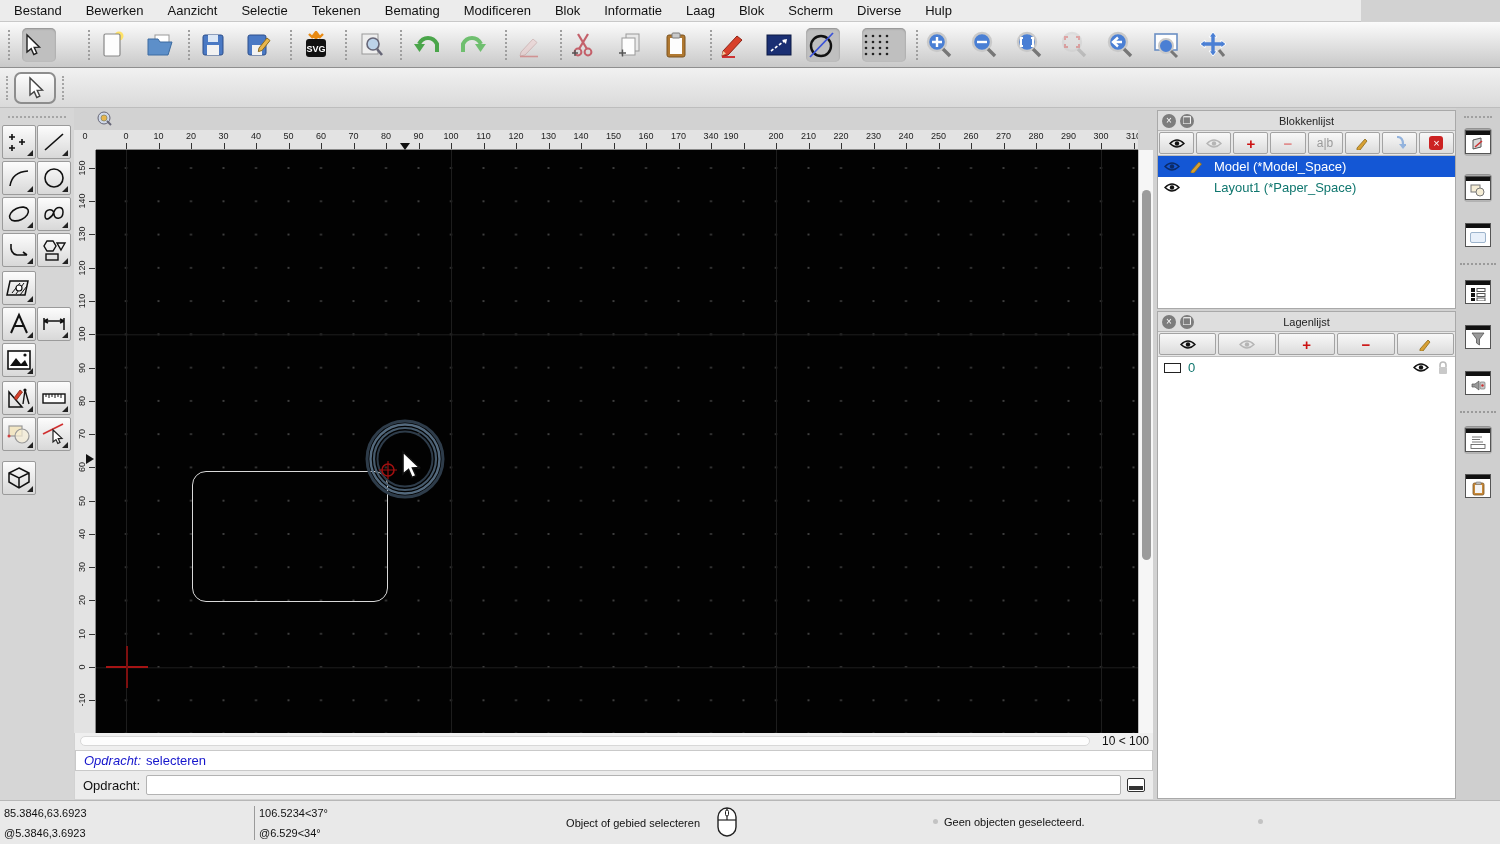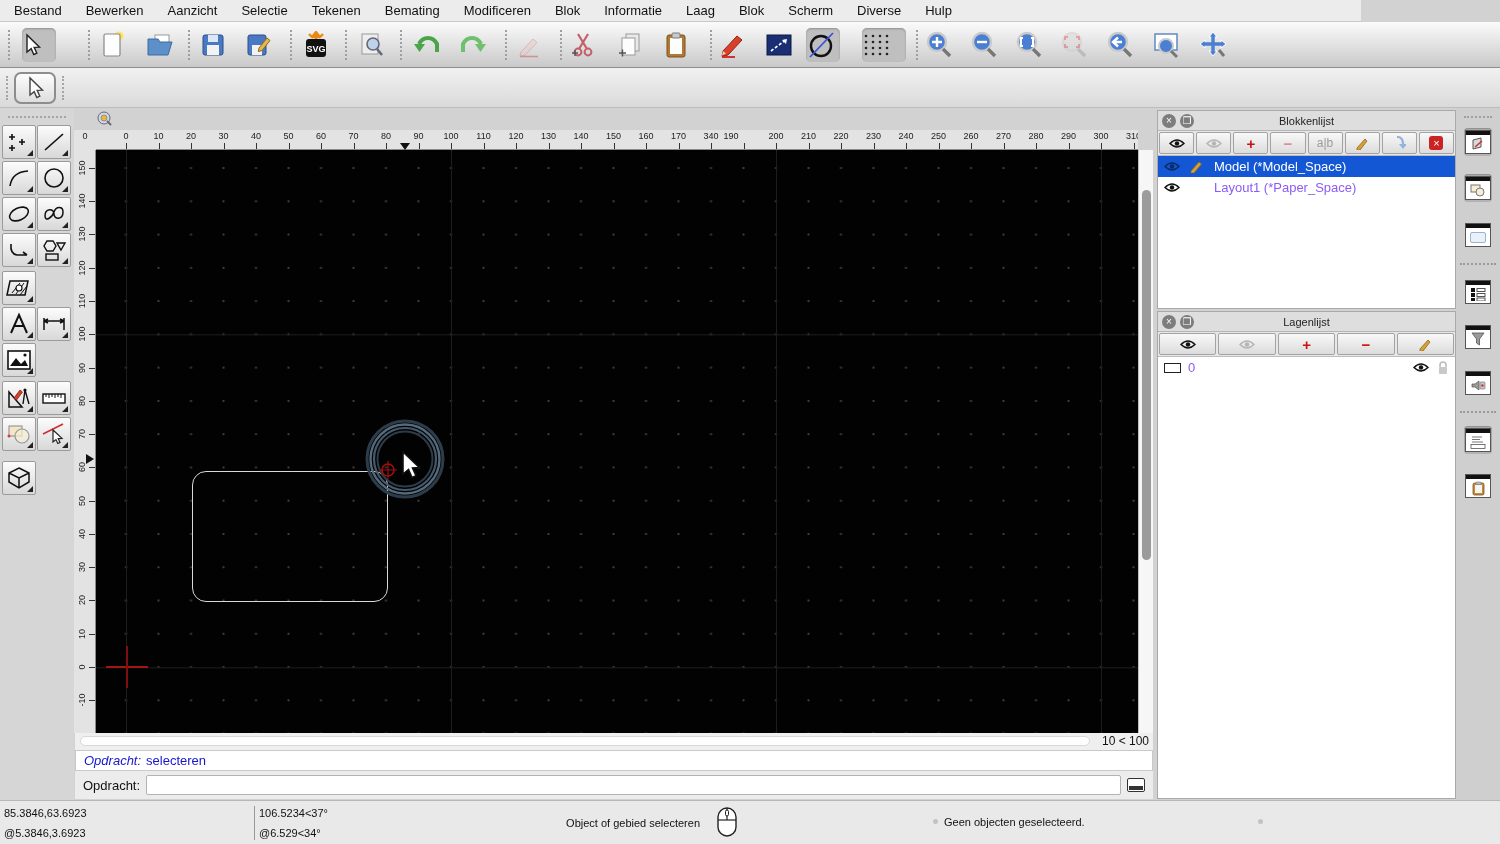--- a/index.html
+++ b/index.html
@@ -100,21 +100,21 @@
   .panel { position:absolute; left:1157px; width:299px; background:#fff; border:1px solid #a9a9a9; }
   .phead { height:20px; background:#dedede; border-bottom:1px solid #b5b5b5; position:relative;
     display:flex; align-items:center; justify-content:center; }
   .phead .ptitle { font-size:11px; color:#222; }
   .pcirc { position:absolute; top:3px; width:14px; height:14px; border-radius:50%;
     background:#7d7d7d; color:#fff; font-size:10px; line-height:14px; text-align:center; }
   .pbtnrow { display:flex; height:25px; border-bottom:1px solid #bdbdbd; background:#e7e7e7; }
   .pbtnrow .ptb { flex:1; border:1px solid #a3a3a3; border-radius:2px; margin:1px;
     background:linear-gradient(#f8f8f8,#dcdcdc); display:flex; align-items:center; justify-content:center;
     font-size:12px; }
-  .lrow { height:21px; display:flex; align-items:center; font-size:13px; color:#8b5cf6; position:relative; }
+  .lrow { height:21px; display:flex; align-items:center; font-size:13px; color:#0f766e; position:relative; }
   .lrow.sel { background:#1457d5; color:#fff; }
   .swatch { width:17px; height:10px; border:1px solid #222; margin-left:6px; }
   .rowicons { position:absolute; right:6px; display:flex; gap:8px; align-items:center; }
 
   .dockstrip { position:absolute; left:1456px; top:108px; width:44px; height:692px; background:#cfcfcf; }
   .dockstrip .hdots { position:absolute; left:8px; top:8px; width:28px; border-top:2px dotted #a0a0a0; }
   .dicon { position:absolute; left:8px; width:28px; height:28px; display:flex; align-items:center; justify-content:center; }
   .dicon.pressed { background:#b5b5b5; border-radius:4px; box-shadow:inset 0 1px 2px rgba(0,0,0,.25); }
   .miniwin { width:26px; height:24px; background:#fff; border:1px solid #555; position:relative; overflow:hidden; }
   .miniwin::before { content:""; position:absolute; left:0; top:0; right:0; height:4px; background:#111; }

